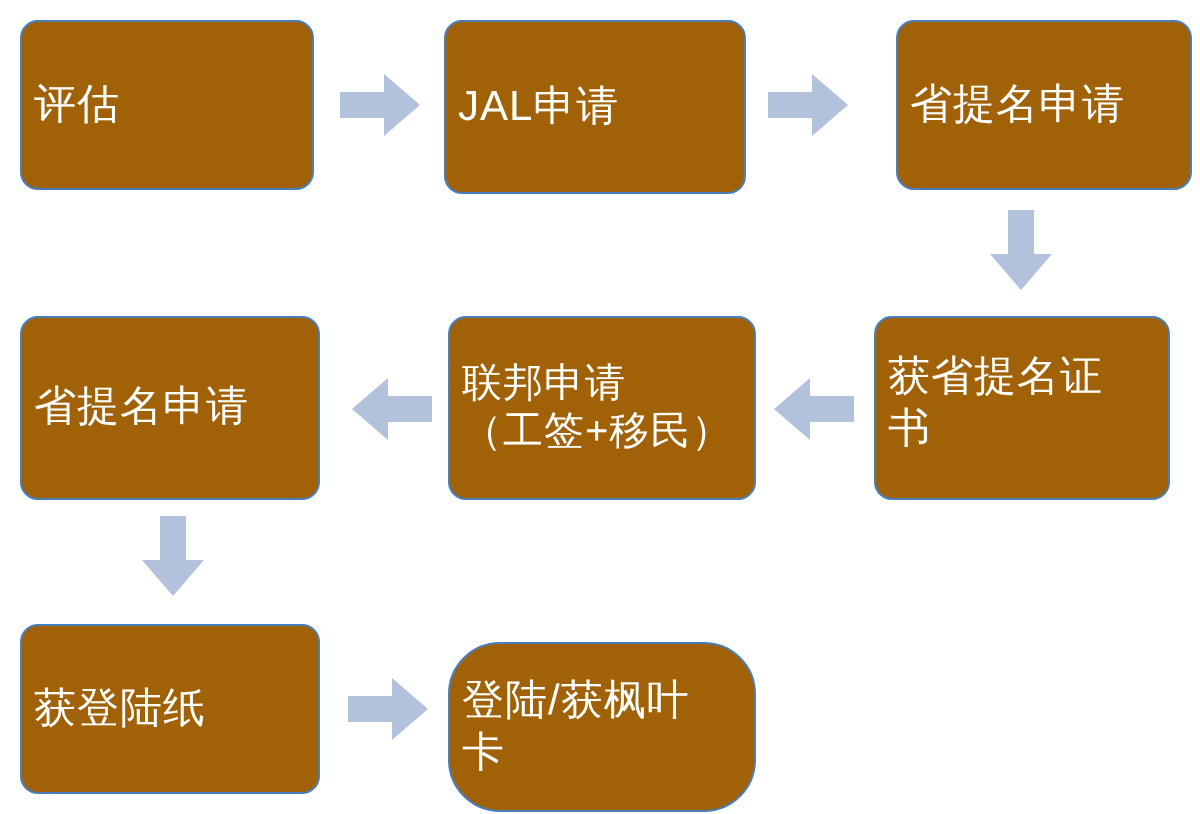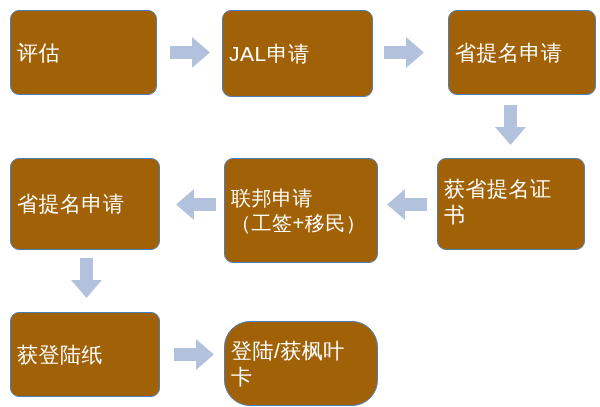--- a/index.html
+++ b/index.html
@@ -81,21 +81,21 @@
   <div class="node" style="left:10px; top:158px; width:150px; height:92px;">
     <span class="label">省提名申请</span>
   </div>
 
   <div class="arrow" style="left:176px; top:188px; width:40px; height:33px;">
     <svg width="40" height="33" viewBox="0 0 40 33" aria-hidden="true">
       <path d="M40 10 L18 10 L18 1 L0 16.5 L18 32 L18 23 L40 23 Z" fill="#b2c2dd"></path>
     </svg>
   </div>
 
-  <div class="node" style="left:224px; top:158px; width:154px; height:105px; font-size:20px;">
+  <div class="node" style="left:224px; top:158px; width:154px; height:92px; font-size:20px;">
     <span class="label">联邦申请
 （工签+移民）</span>
   </div>
 
   <div class="arrow" style="left:387px; top:188px; width:40px; height:33px;">
     <svg width="40" height="33" viewBox="0 0 40 33" aria-hidden="true">
       <path d="M40 10 L18 10 L18 1 L0 16.5 L18 32 L18 23 L40 23 Z" fill="#b2c2dd"></path>
     </svg>
   </div>
 

